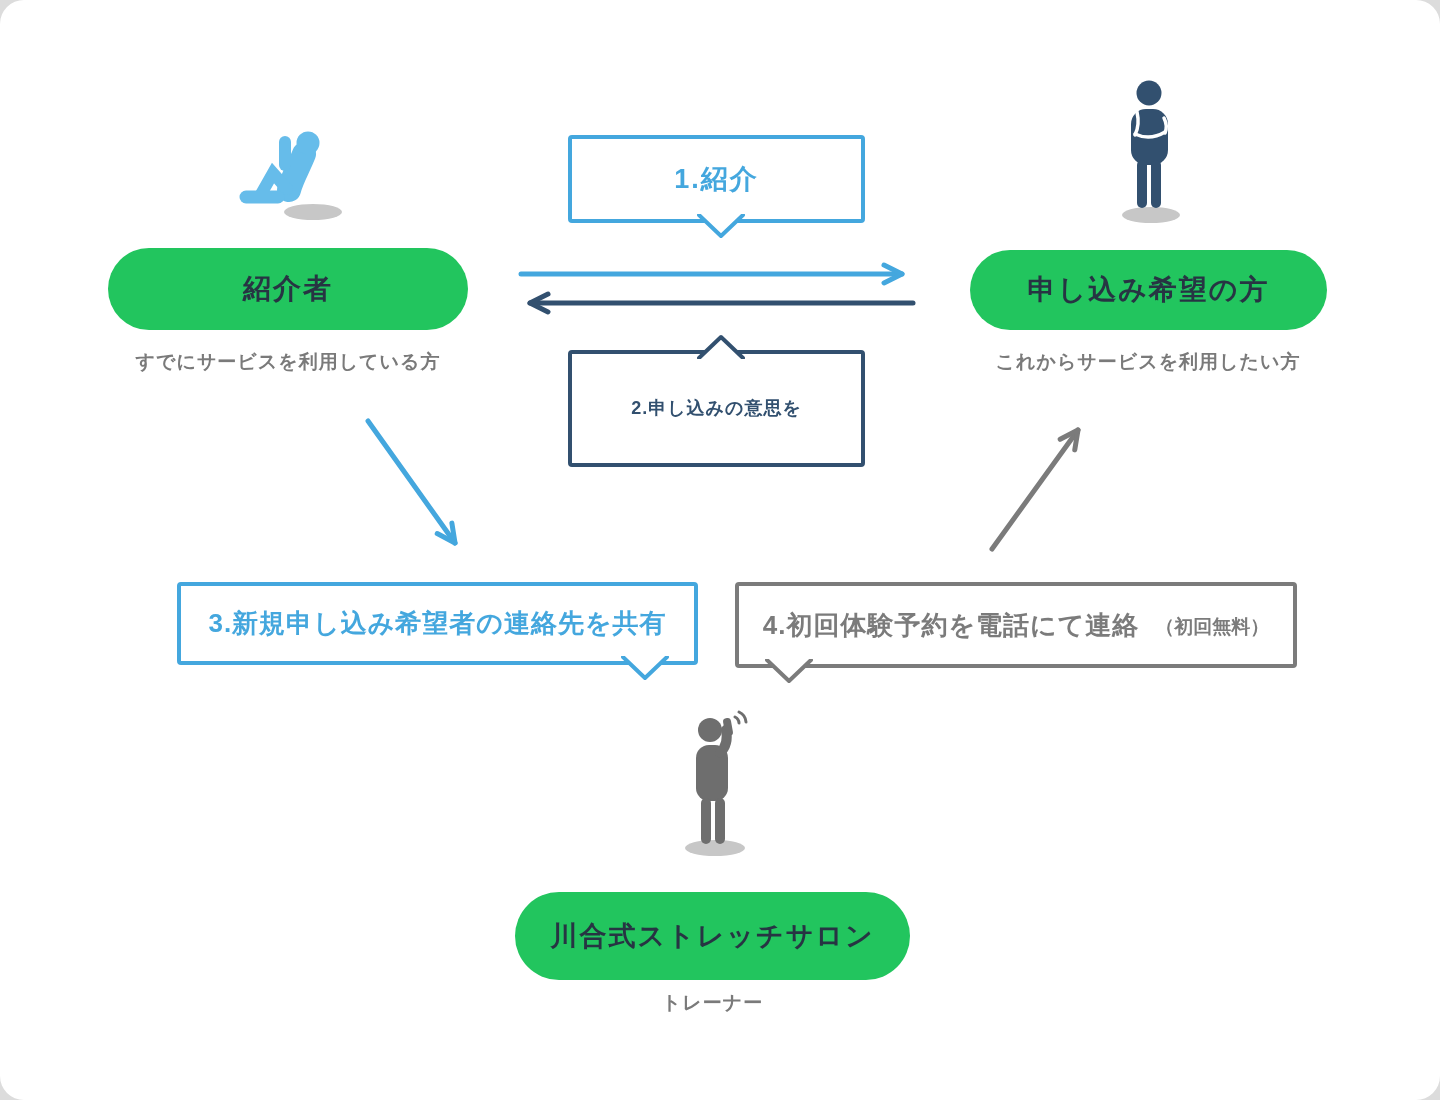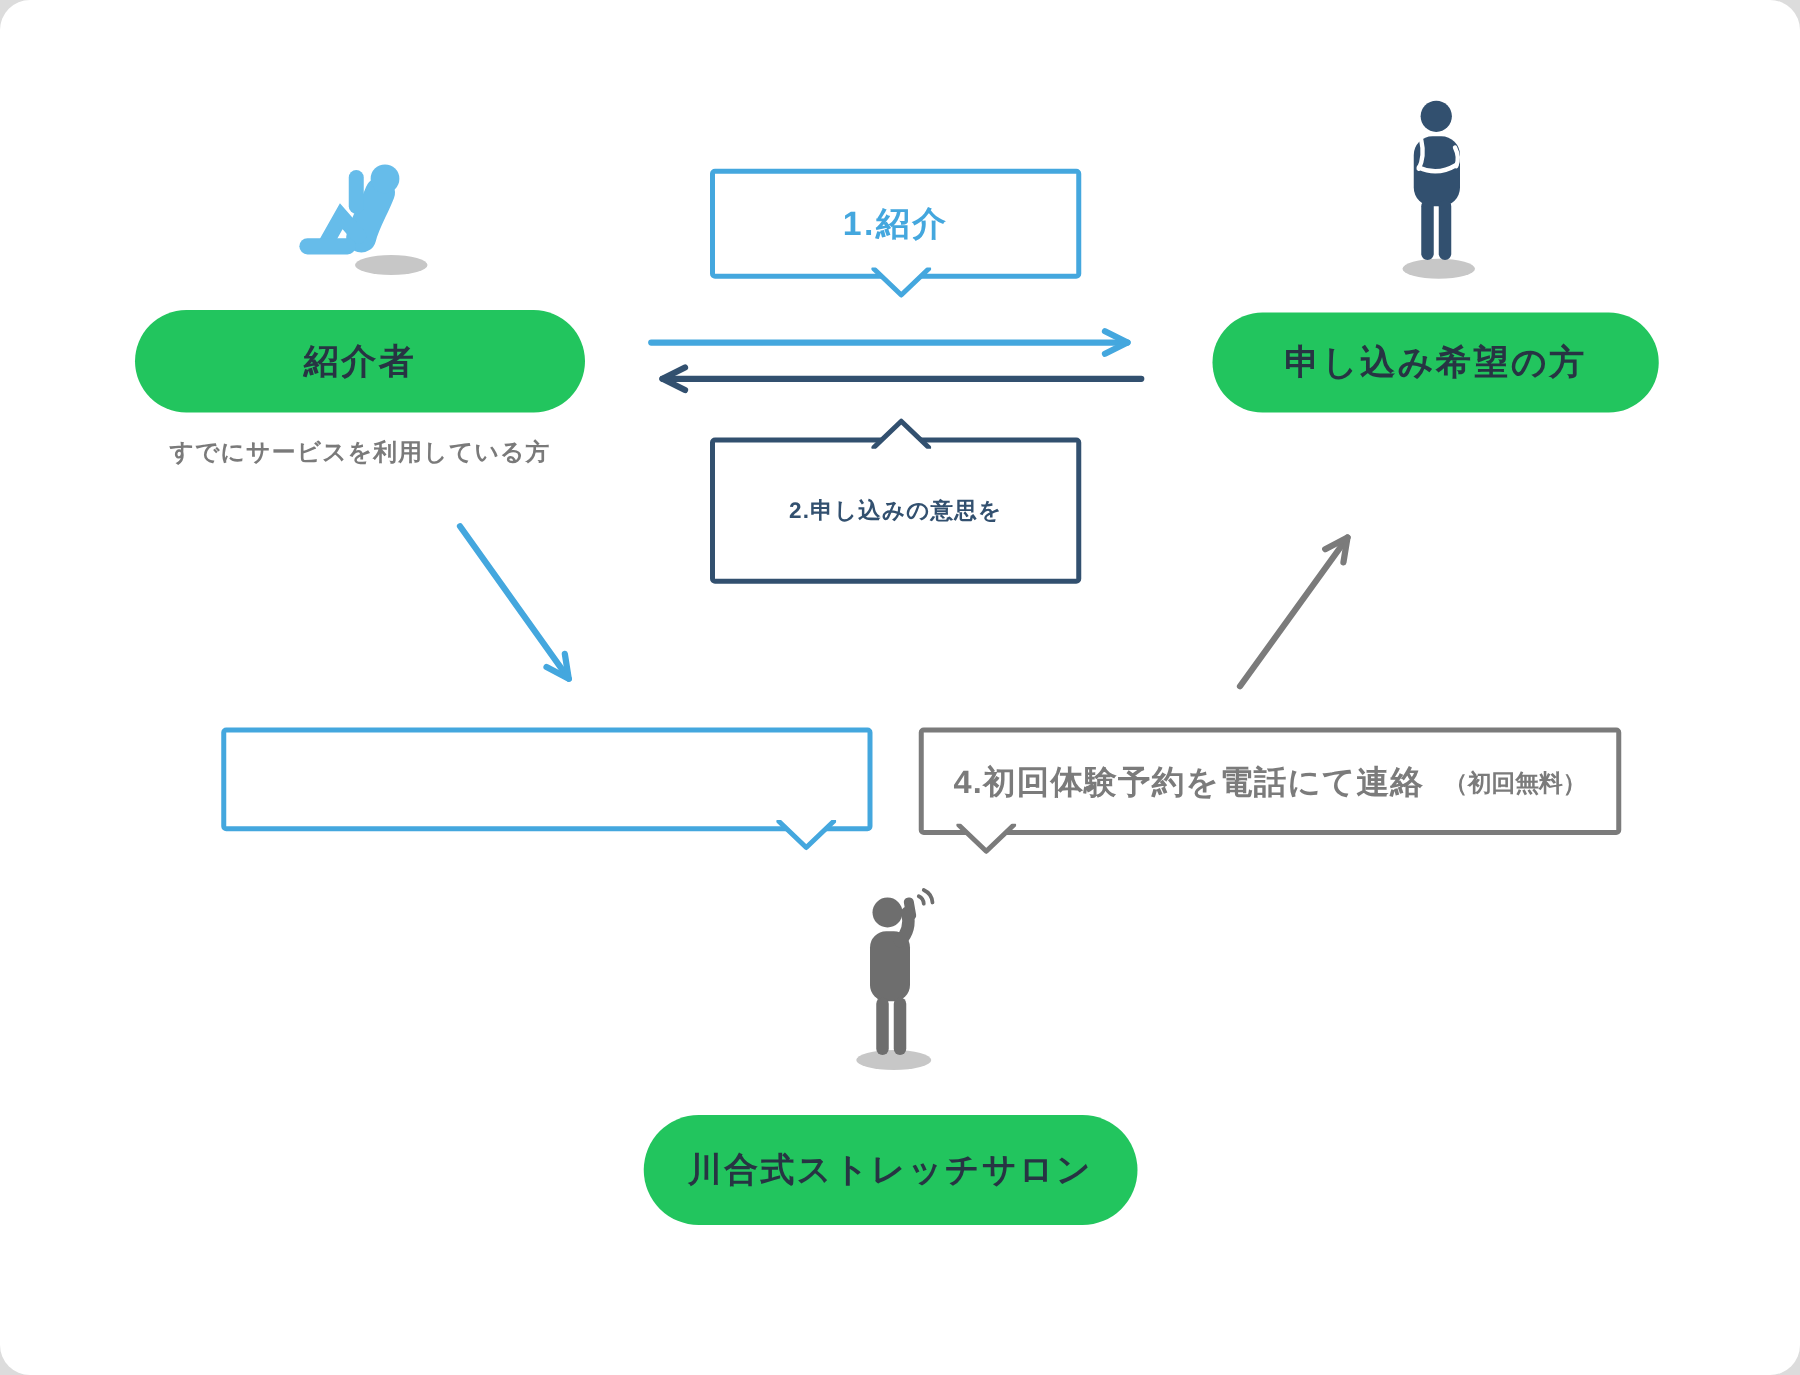--- a/index.html
+++ b/index.html
@@ -88,38 +88,40 @@
     <rect x="45" y="80" width="10" height="48" rx="5" fill="#32506F"></rect>
     <g stroke="#ffffff" stroke-width="3.5" fill="none" stroke-linecap="round">
       <path d="M31,32 Q34,45 29,55"></path>
       <path d="M29,54 Q44,61 59,52"></path>
       <path d="M58,38 Q62,46 59,53"></path>
     </g>
   </svg>
   <div class="pill" style="left:970px;top:250px;width:357px;height:80px;">
     <span>申し込み希望の方</span>
   </div>
+  <div class="subtitle" style="left:928px;top:349px;width:440px;">これからサービスを利用したい方</div>
 
   <div class="bubble blue" style="left:568px;top:135px;width:297px;height:88px;">
     <span class="b1-text">1.紹介</span>
     <svg class="tail down" style="left:125px;" width="48" height="26" viewBox="0 0 48 26">
       <path d="M2,1 L24,22 L46,1" fill="#ffffff" stroke="#44A7DE" stroke-width="4" stroke-linecap="round" stroke-linejoin="round"></path>
     </svg>
   </div>
 
   <div class="bubble navy" style="left:568px;top:350px;width:297px;height:117px;">
     <div class="b2-text">
       <div>2.申し込みの意思を</div>
     </div>
     <svg class="tail up" style="left:125px;" width="48" height="26" viewBox="0 0 48 26">
       <path d="M2,25 L24,4 L46,25" fill="#ffffff" stroke="#32506F" stroke-width="4" stroke-linecap="round" stroke-linejoin="round"></path>
     </svg>
   </div>
 
   <div class="bubble blue" style="left:177px;top:582px;width:521px;height:83px;">
+    <span class="b3-text">3.新規申し込み希望者の連絡先を共有</span>
     <svg class="tail down" style="left:440px;" width="48" height="26" viewBox="0 0 48 26">
       <path d="M2,1 L24,22 L46,1" fill="#ffffff" stroke="#44A7DE" stroke-width="4" stroke-linecap="round" stroke-linejoin="round"></path>
     </svg>
   </div>
 
   <div class="bubble gray" style="left:735px;top:582px;width:562px;height:86px;">
     <span class="b4-main">4.初回体験予約を電話にて連絡</span>
     <span class="b4-note">（初回無料）</span>
     <svg class="tail down" style="left:26px;" width="48" height="26" viewBox="0 0 48 26">
       <path d="M2,1 L24,22 L46,1" fill="#ffffff" stroke="#7B7B7B" stroke-width="4" stroke-linecap="round" stroke-linejoin="round"></path>
@@ -137,14 +139,15 @@
     </g>
     <path d="M57,45 Q66,36 63,22" stroke="#6E6E6E" stroke-width="10" stroke-linecap="round" fill="none"></path>
     <g stroke="#6E6E6E" stroke-width="3" fill="none" stroke-linecap="round">
       <path d="M72,9 a7,7 0 0,1 4,6"></path>
       <path d="M76,4 a12,12 0 0,1 7,10"></path>
     </g>
   </svg>
   <div class="pill" style="left:515px;top:892px;width:395px;height:88px;font-size:27px;">
     <span>川合式ストレッチサロン</span>
   </div>
+  <div class="subtitle" style="left:515px;top:990px;width:395px;">トレーナー</div>
 
 </div>
 
 </body></html>

